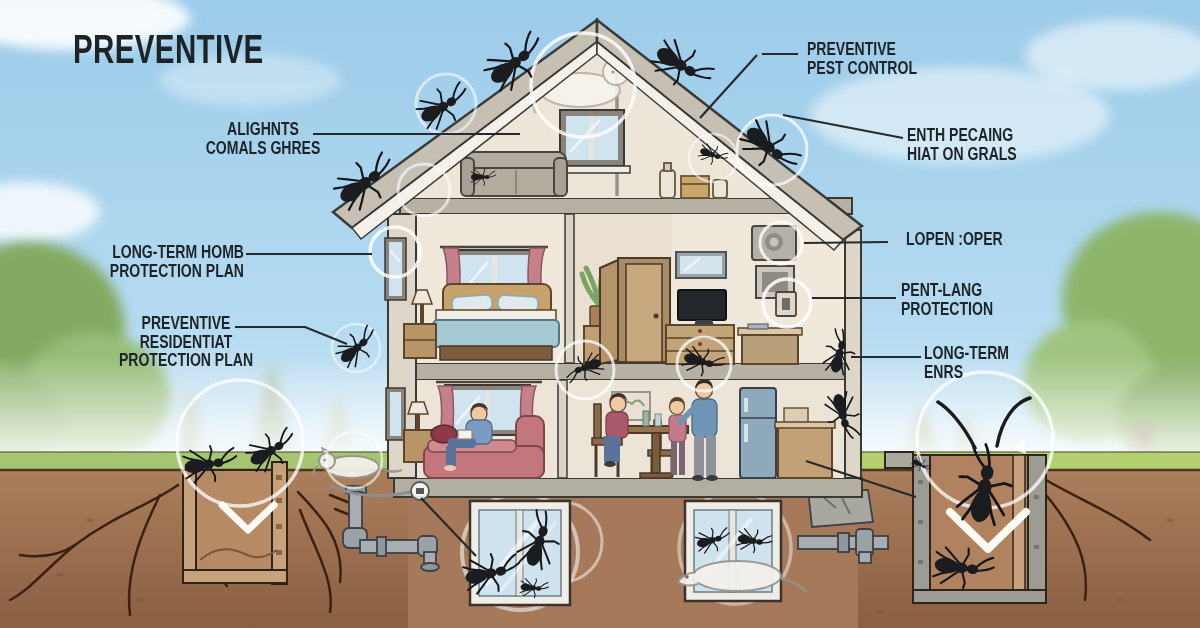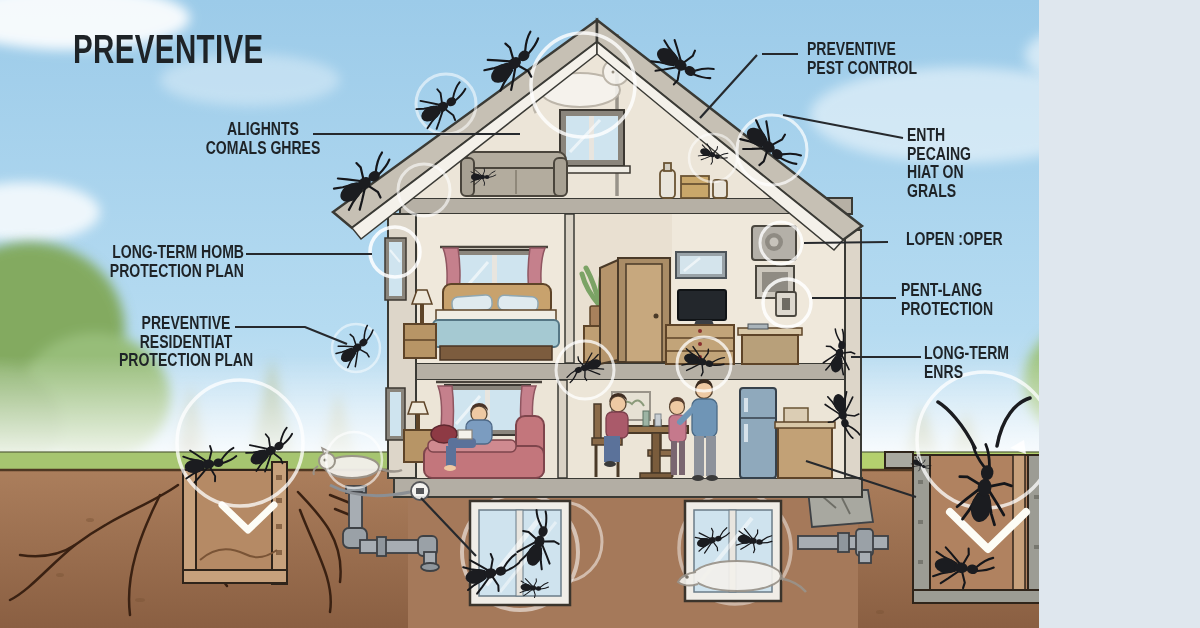--- a/index.html
+++ b/index.html
@@ -1,16 +1,16 @@
 <!DOCTYPE html>
 <html><head>
 <meta charset="utf-8">
 <style>
   html,body{margin:0;padding:0;background:#dfe7ee;}
-  #stage{position:relative;width:1039px;height:628px;overflow:hidden;
+  #stage{position:relative;width:1200px;height:628px;overflow:hidden;
          font-family:"Liberation Sans",sans-serif;}
   #scene{position:absolute;left:0;top:0;}
   .label{position:absolute;font-weight:bold;color:#1e2327;white-space:pre-line;
          line-height:1.04;letter-spacing:0px;font-size:18px;
          transform:scaleX(.78);}
   .label.left{transform-origin:left top;}
   .label.right{text-align:right;transform-origin:right top;}
   .label.center{text-align:center;transform-origin:center top;}
   #title{font-size:41px;letter-spacing:.5px;transform:scaleX(.72);transform-origin:left top;}
 </style>

